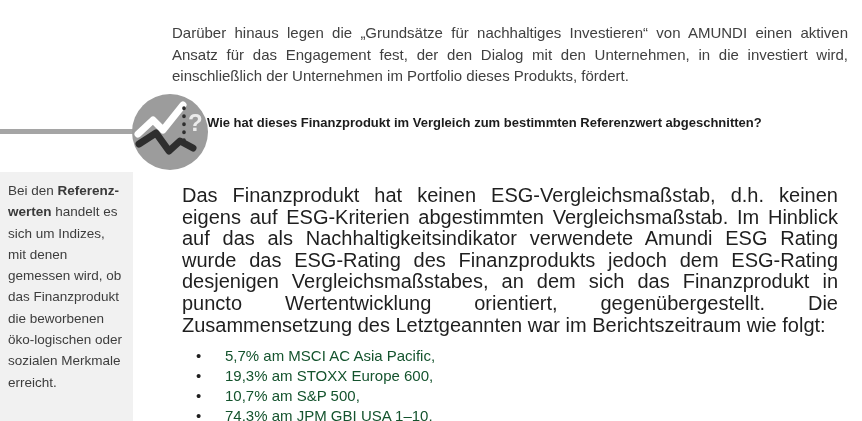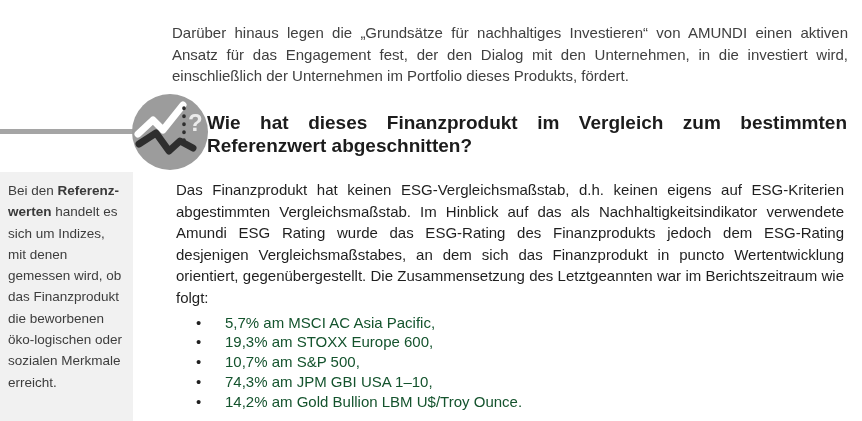--- a/index.html
+++ b/index.html
@@ -48,21 +48,21 @@
     height: 78px;
   }
 
   
   .question {
     position: absolute;
     left: 207px;
     top: 111px;
     width: 640px;
     margin: 0;
-    font-size: 19px;
+    font-size: 13px;
     font-weight: bold;
     line-height: 23px;
     text-align: justify;
     color: #1c1c1c;
   }
 
   
   .sidebar-note {
     position: absolute;
     left: 0;
@@ -80,22 +80,22 @@
   .sidebar-note b { color: #3a3a3a; }
 
   
   .answer {
     position: absolute;
     left: 172px;
     top: 175px;
     width: 676px;
   }
   .answer p {
-    margin: 4px;
-    font-size: 15px;
+    margin: 10px;
+    font-size: 20px;
     line-height: 21.6px;
     text-align: justify;
     color: #1f1f1f;
   }
   .answer ul {
     margin: 3px 0 0 0;
     padding: 0;
     list-style: none;
   }
   .answer li {

